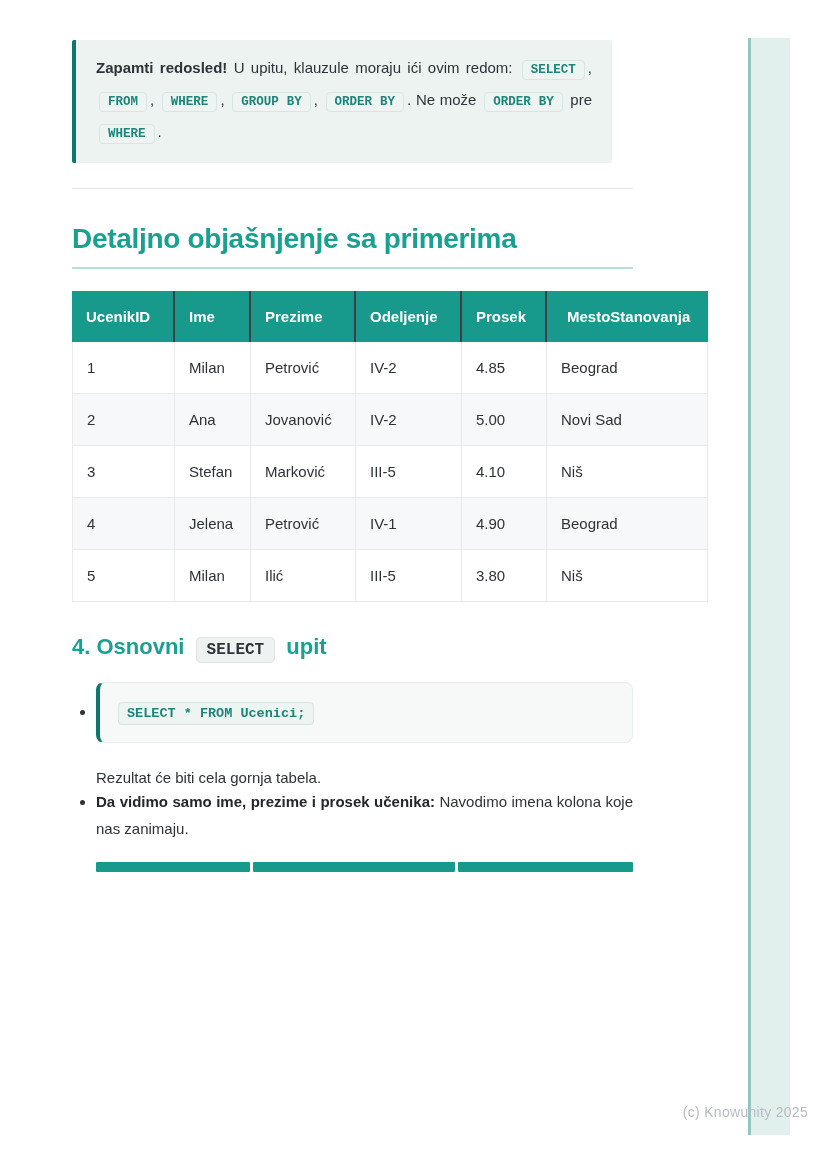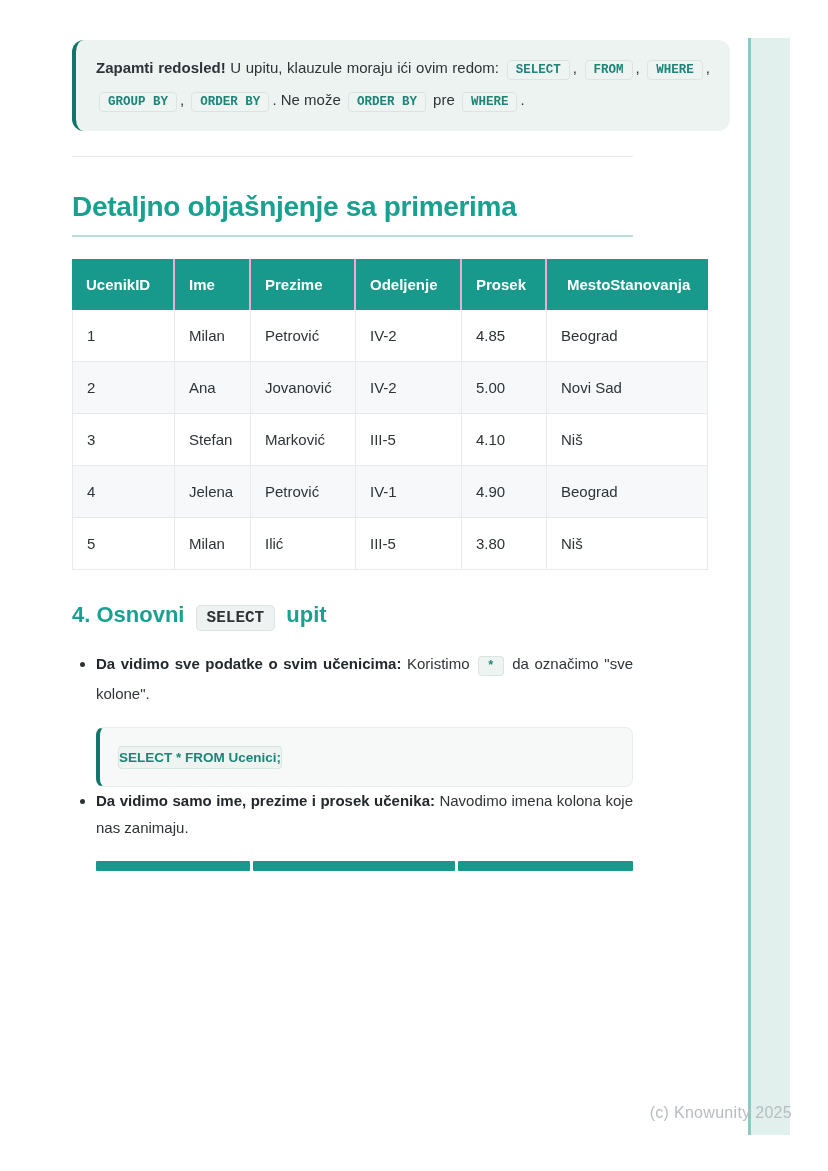--- a/index.html
+++ b/index.html
@@ -10,23 +10,23 @@
     --hr:#e5e7e9; --h2-underline:#b7ded8; --sidebar-fill:#e2f0ed;
     --sidebar-edge:#8fc8c1; --watermark:#b7bcc0;
   }
   html,body{margin:0;padding:0;}
   body{
     width:828px;height:1171px;background:#ffffff;overflow:hidden;position:relative;
     font-family:"Liberation Sans",sans-serif;color:var(--text);
   }
   .content{margin-left:72px;width:636px;}
   .callout{
-    margin-top:40px;width:658px;box-sizing:border-box;
+    margin-top:40px;width:540px;box-sizing:border-box;
     background:var(--callout-bg);border-left:4px solid var(--accent-dark);
-    border-radius:12px;padding:13px 20px 14px 20px;
+    border-radius:2px;padding:13px 20px 14px 20px;
   }
   .callout-text{margin:0;font-size:15px;line-height:29px;text-align:justify;}
   .chip{
     font-family:"Liberation Mono",monospace;font-weight:bold;font-size:12.5px;
     color:var(--chip-text);background:var(--chip-bg);border:1px solid var(--chip-border);
     border-radius:4px;padding:2px 8px;margin:0 3px;white-space:nowrap;
   }
   .chip-dark{
     font-family:"Liberation Mono",monospace;font-weight:bold;font-size:16px;
     color:var(--text);background:#eef2f1;border:1px solid #dde4e2;
@@ -35,53 +35,53 @@
   hr.divider{border:none;border-top:1px solid var(--hr);width:561px;margin:25px 0 0 0;}
   h2.section-title{
     margin:34px 0 0 0;width:561px;box-sizing:border-box;font-size:28px;font-weight:bold;
     color:var(--heading);padding-bottom:12px;border-bottom:2px solid var(--h2-underline);
     letter-spacing:-0.3px;
   }
   p.intro{width:561px;font-size:15px;margin:24px 0 0 0;line-height:24px;}
   table.students{margin-top:22px;width:636px;border-collapse:separate;border-spacing:0;font-size:15px;}
   table.students th{
     background:var(--accent);color:#ffffff;font-weight:600;text-align:left;
-    padding:17px 14px;border-right:2px solid #f9a8d4;
+    padding:17px 14px;border-right:2px solid #404040;
   }
   table.students th:last-child{border-right:none;padding-left:20px;}
   table.students td{
     padding:17px 14px;border-bottom:1px solid var(--table-border);
     border-right:1px solid var(--table-border);background:#ffffff;
   }
   table.students td:first-child{border-left:1px solid var(--table-border);}
   table.students tbody tr:nth-child(even) td{background:var(--row-stripe);}
   h3.sub-title{margin:32px 0 0 0;font-size:22px;font-weight:bold;color:var(--heading);}
   ul.bullets{margin:22px 0 0 0;padding-left:24px;width:561px;box-sizing:border-box;}
   ul.bullets li{font-size:15px;line-height:27px;}
   ul.bullets li + li{}
   .li-text{margin:0;text-align:justify;}
   .li-text strong{color:#23282c;}
   .codeblock{
     margin:20px 0 0 0;background:var(--code-bg);border:1px solid var(--code-border);
     border-left:4px solid var(--accent-dark);border-radius:8px;padding:15px 18px;
   }
   .code-chip{
-    font-family:Liberation Sans, sans-serif;font-weight:bold;font-size:13.5px;
+    font-family:Liberation Mono, monospace;font-weight:bold;font-size:13.5px;
     color:var(--chip-text);background:var(--chip-bg);border:1px solid var(--chip-border);
-    border-radius:4px;padding:3px 0;white-space:nowrap;
+    border-radius:4px;padding:3px 8px;white-space:nowrap;
   }
   .result{margin:24px 0 0 0;line-height:21px;}
   .preview-table{margin-top:20px;display:flex;gap:3px;height:10px;width:537px;}
   .preview-cell{background:var(--accent);border-radius:1px;}
   .preview-cell.c1{width:29%;} .preview-cell.c2{width:38%;} .preview-cell.c3{width:33%;}
   .accent-bar{
     position:absolute;left:748px;top:38px;width:42px;height:1097px;box-sizing:border-box;
     background:var(--sidebar-fill);border-left:3px solid var(--sidebar-edge);
   }
-  .watermark{position:absolute;top:1104px;right:36px;font-size:16px;color:var(--watermark);z-index:2;letter-spacing:0.3px;}
+  .watermark{position:absolute;top:1104px;right:20px;font-size:14px;color:var(--watermark);z-index:2;letter-spacing:0.3px;}
 </style>
 </head>
 <body>
 
 <div class="accent-bar"></div>
 <div class="watermark">(c) Knowunity 2025</div>
 
 <div class="content">
 
   <div class="callout">
@@ -153,24 +153,24 @@
         <td>3.80</td>
         <td>Niš</td>
       </tr>
     </tbody>
   </table>
 
   <h3 class="sub-title"><span>4. Osnovni </span><code class="chip-dark">SELECT</code><span> upit</span></h3>
 
   <ul class="bullets">
     <li>
-      <p class="li-text"><strong>Da vidimo sve podatke o svim učenicima:</strong><span> Koristimo </span><code class="chip">*</code><span> da označimo "sve kolone".</span></p>
       <div class="codeblock">
         <code class="code-chip">SELECT * FROM Ucenici;</code>
       </div>
+      <p class="result">Rezultat će biti cela gornja tabela.</p>
     </li>
     <li>
       <p class="li-text"><strong>Da vidimo samo ime, prezime i prosek učenika:</strong><span> Navodimo imena kolona koje nas zanimaju.</span></p>
       <div class="preview-table">
         <div class="preview-cell c1"></div>
         <div class="preview-cell c2"></div>
         <div class="preview-cell c3"></div>
       </div>
     </li>
   </ul>

